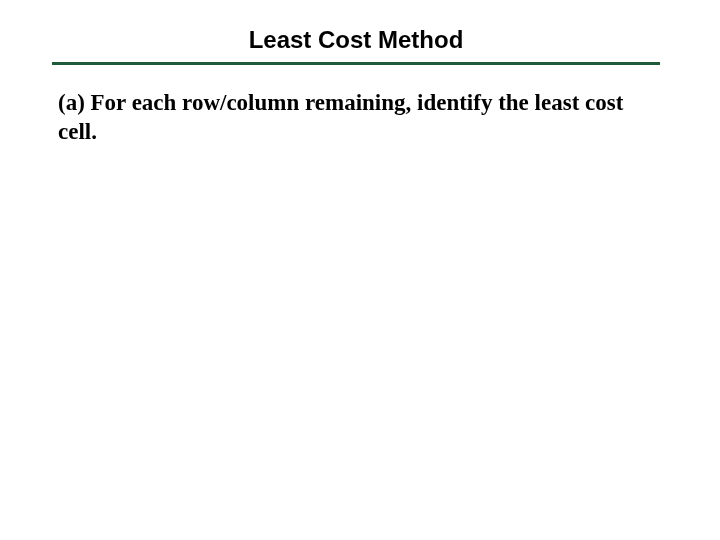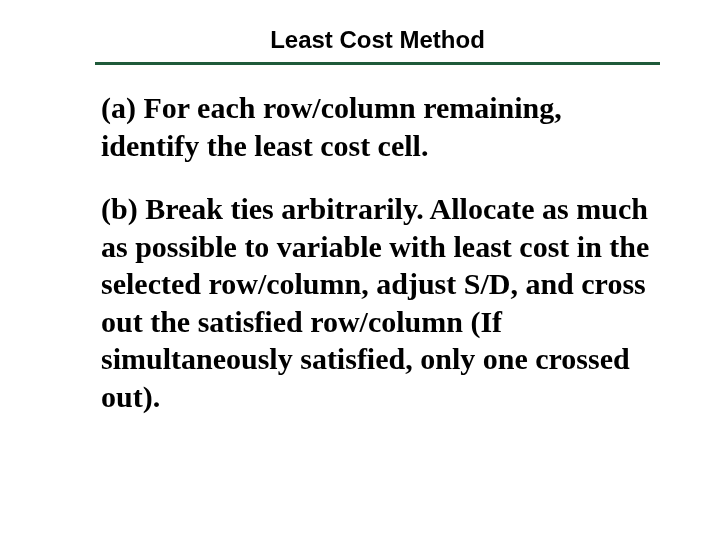--- a/index.html
+++ b/index.html
@@ -8,51 +8,50 @@
     width: 720px;
     height: 540px;
     background: #ffffff;
     font-family: "Times New Roman", Times, serif;
     color: #000000;
   }
   .slide {
     width: 720px;
     height: 540px;
     box-sizing: border-box;
-    padding: 20px 60px 40px 95px;
+    padding: 20px 60px 40px 52px;
   }
   .title {
     font-family: Arial, Helvetica, sans-serif;
     font-weight: bold;
     font-size: 24px;
     text-align: center;
     padding: 6px 0 8px 0;
   }
   .rule {
     border: none;
     border-top: 3px solid #1f5a3a;
     margin: 0 0 24px 0;
     width: 100%;
   }
   .body-text {
-    font-size: 30px;
+    font-size: 23px;
     line-height: 1.25;
     font-weight: bold;
     padding: 0 6px;
   }
   .para {
     margin-bottom: 26px;
   }
   .para:last-child {
     margin-bottom: 0;
   }
 </style>
 </head>
 <body>
 
 <div class="slide">
   <div class="title">Least Cost Method</div>
   <hr class="rule">
   <div class="body-text">
     <div class="para">(a) For each row/column remaining, identify the least cost cell.</div>
-    <div class="para">(b) Break ties arbitrarily. Allocate as much as possible to variable with least cost in the selected row/column, adjust S/D, and cross out the satisfied row/column (If simultaneously satisfied, only one crossed out).</div>
   </div>
 </div>
 
 </body></html>

